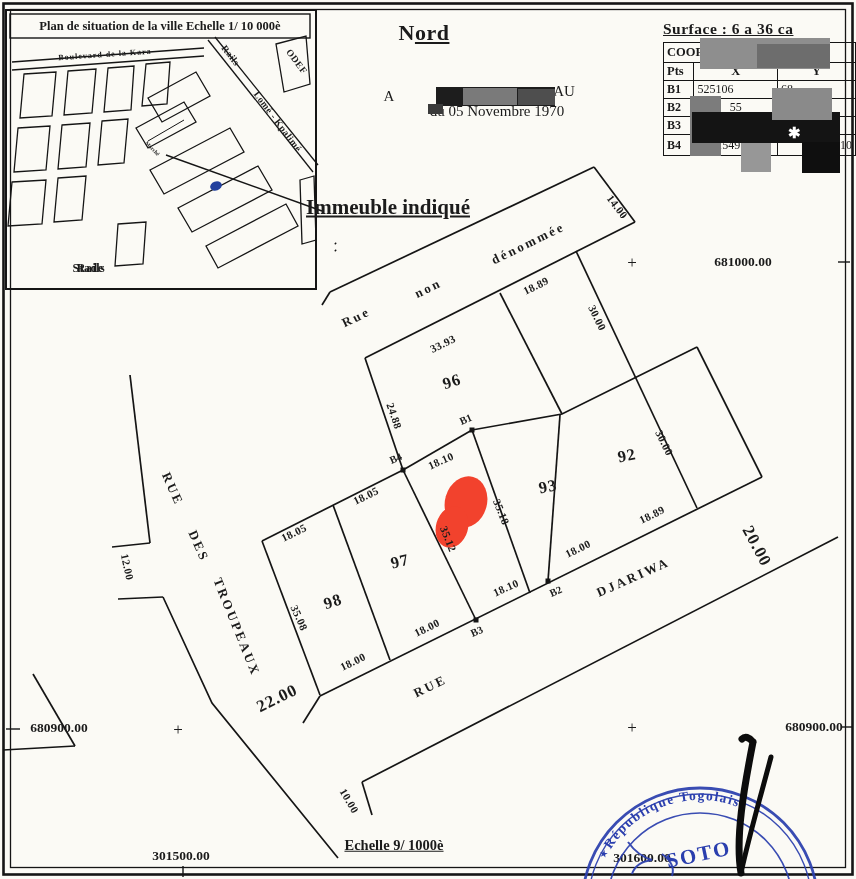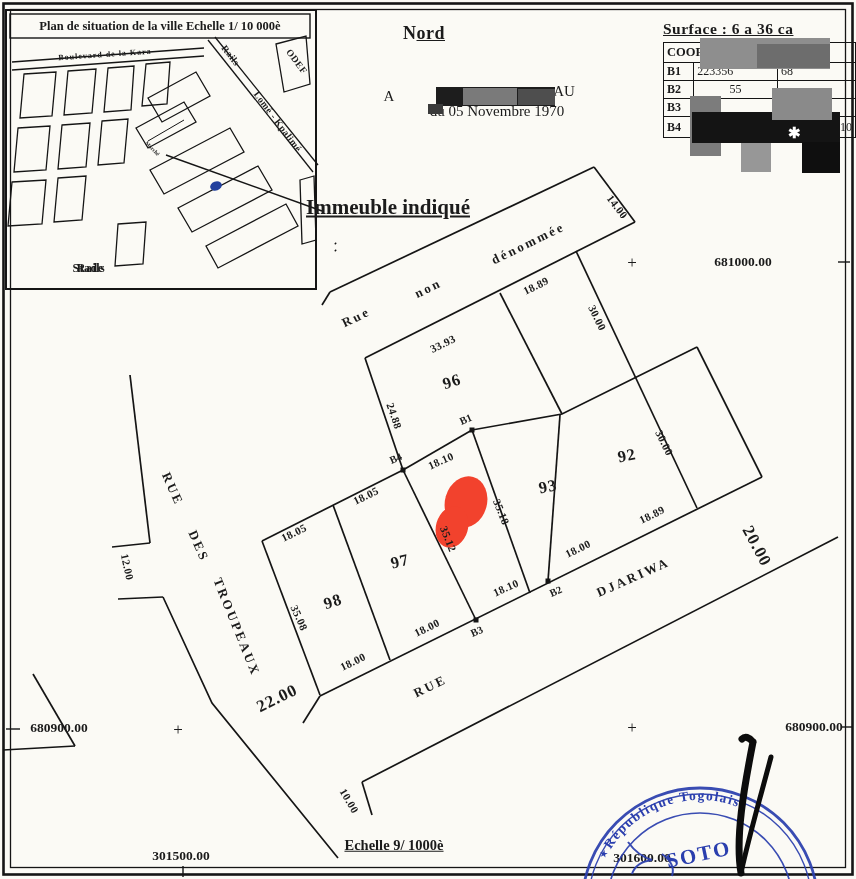--- a/index.html
+++ b/index.html
@@ -11,21 +11,21 @@
   .lbl{position:absolute;transform:translate(-50%,-50%) rotate(var(--r,0deg));
        white-space:nowrap;line-height:1;}
   .dim{font-size:11px;font-weight:600;letter-spacing:.4px;}
   .dimb{font-size:17px;font-weight:700;letter-spacing:1px;}
   .plot{font-size:16.5px;font-weight:700;letter-spacing:1px;}
   .street{font-size:13px;font-weight:600;letter-spacing:2.5px;}
   .pt{font-size:10.5px;font-weight:700;}
   .coord{font-size:13.5px;font-weight:600;}
   .cross{font-size:17px;font-weight:400;}
   .doc{font-size:15px;}
-  .nord{font-size:18px;font-weight:600;letter-spacing:.5px;}
+  .nord{font-size:22px;font-weight:600;letter-spacing:.5px;}
   .imm{font-size:21px;font-weight:700;text-decoration:underline;}
   .scale{font-size:14.5px;font-weight:700;text-decoration:underline;}
   .maptitle{font-size:12.5px;font-weight:700;}
   .tiny{font-size:8px;font-weight:600;letter-spacing:1px;}
   .tiny2{font-size:9.5px;font-weight:600;letter-spacing:.5px;}
   .micro{font-size:5.5px;font-weight:600;}
   .stade{font-size:12px;font-weight:700;letter-spacing:.5px;}
 
   #surface-block{position:absolute;left:663px;top:20px;z-index:2;}
   #surface-title{font-size:15.5px;font-weight:700;text-decoration:underline;letter-spacing:.5px;margin-bottom:4px;}
@@ -139,22 +139,27 @@
 </svg>
 
 <div id="surface-block">
   <div id="surface-title">Surface : 6 a  36 ca</div>
   <table>
     <tbody>
         <tr>
           <th colspan="3" style="text-align:left;height:19px;">COORD</th>
         </tr>
     <tr>
+      <th class="c-pts">Pts</th>
+      <th class="c-x">X</th>
+      <th class="c-y">Y</th>
+    </tr>
+    <tr>
       <td class="c-pts">B1</td>
-      <td class="c-x" style="text-align:left;">223356</td>
+      <td class="c-x" style="text-align:left;">525106</td>
       <td class="c-y" style="text-align:left;">68</td>
     </tr>
     <tr>
       <td class="c-pts">B2</td>
       <td class="c-x" style="text-align:center;">55</td>
       <td class="c-y"></td>
     </tr>
     <tr>
       <td class="c-pts">B3</td>
       <td class="c-x"></td>

